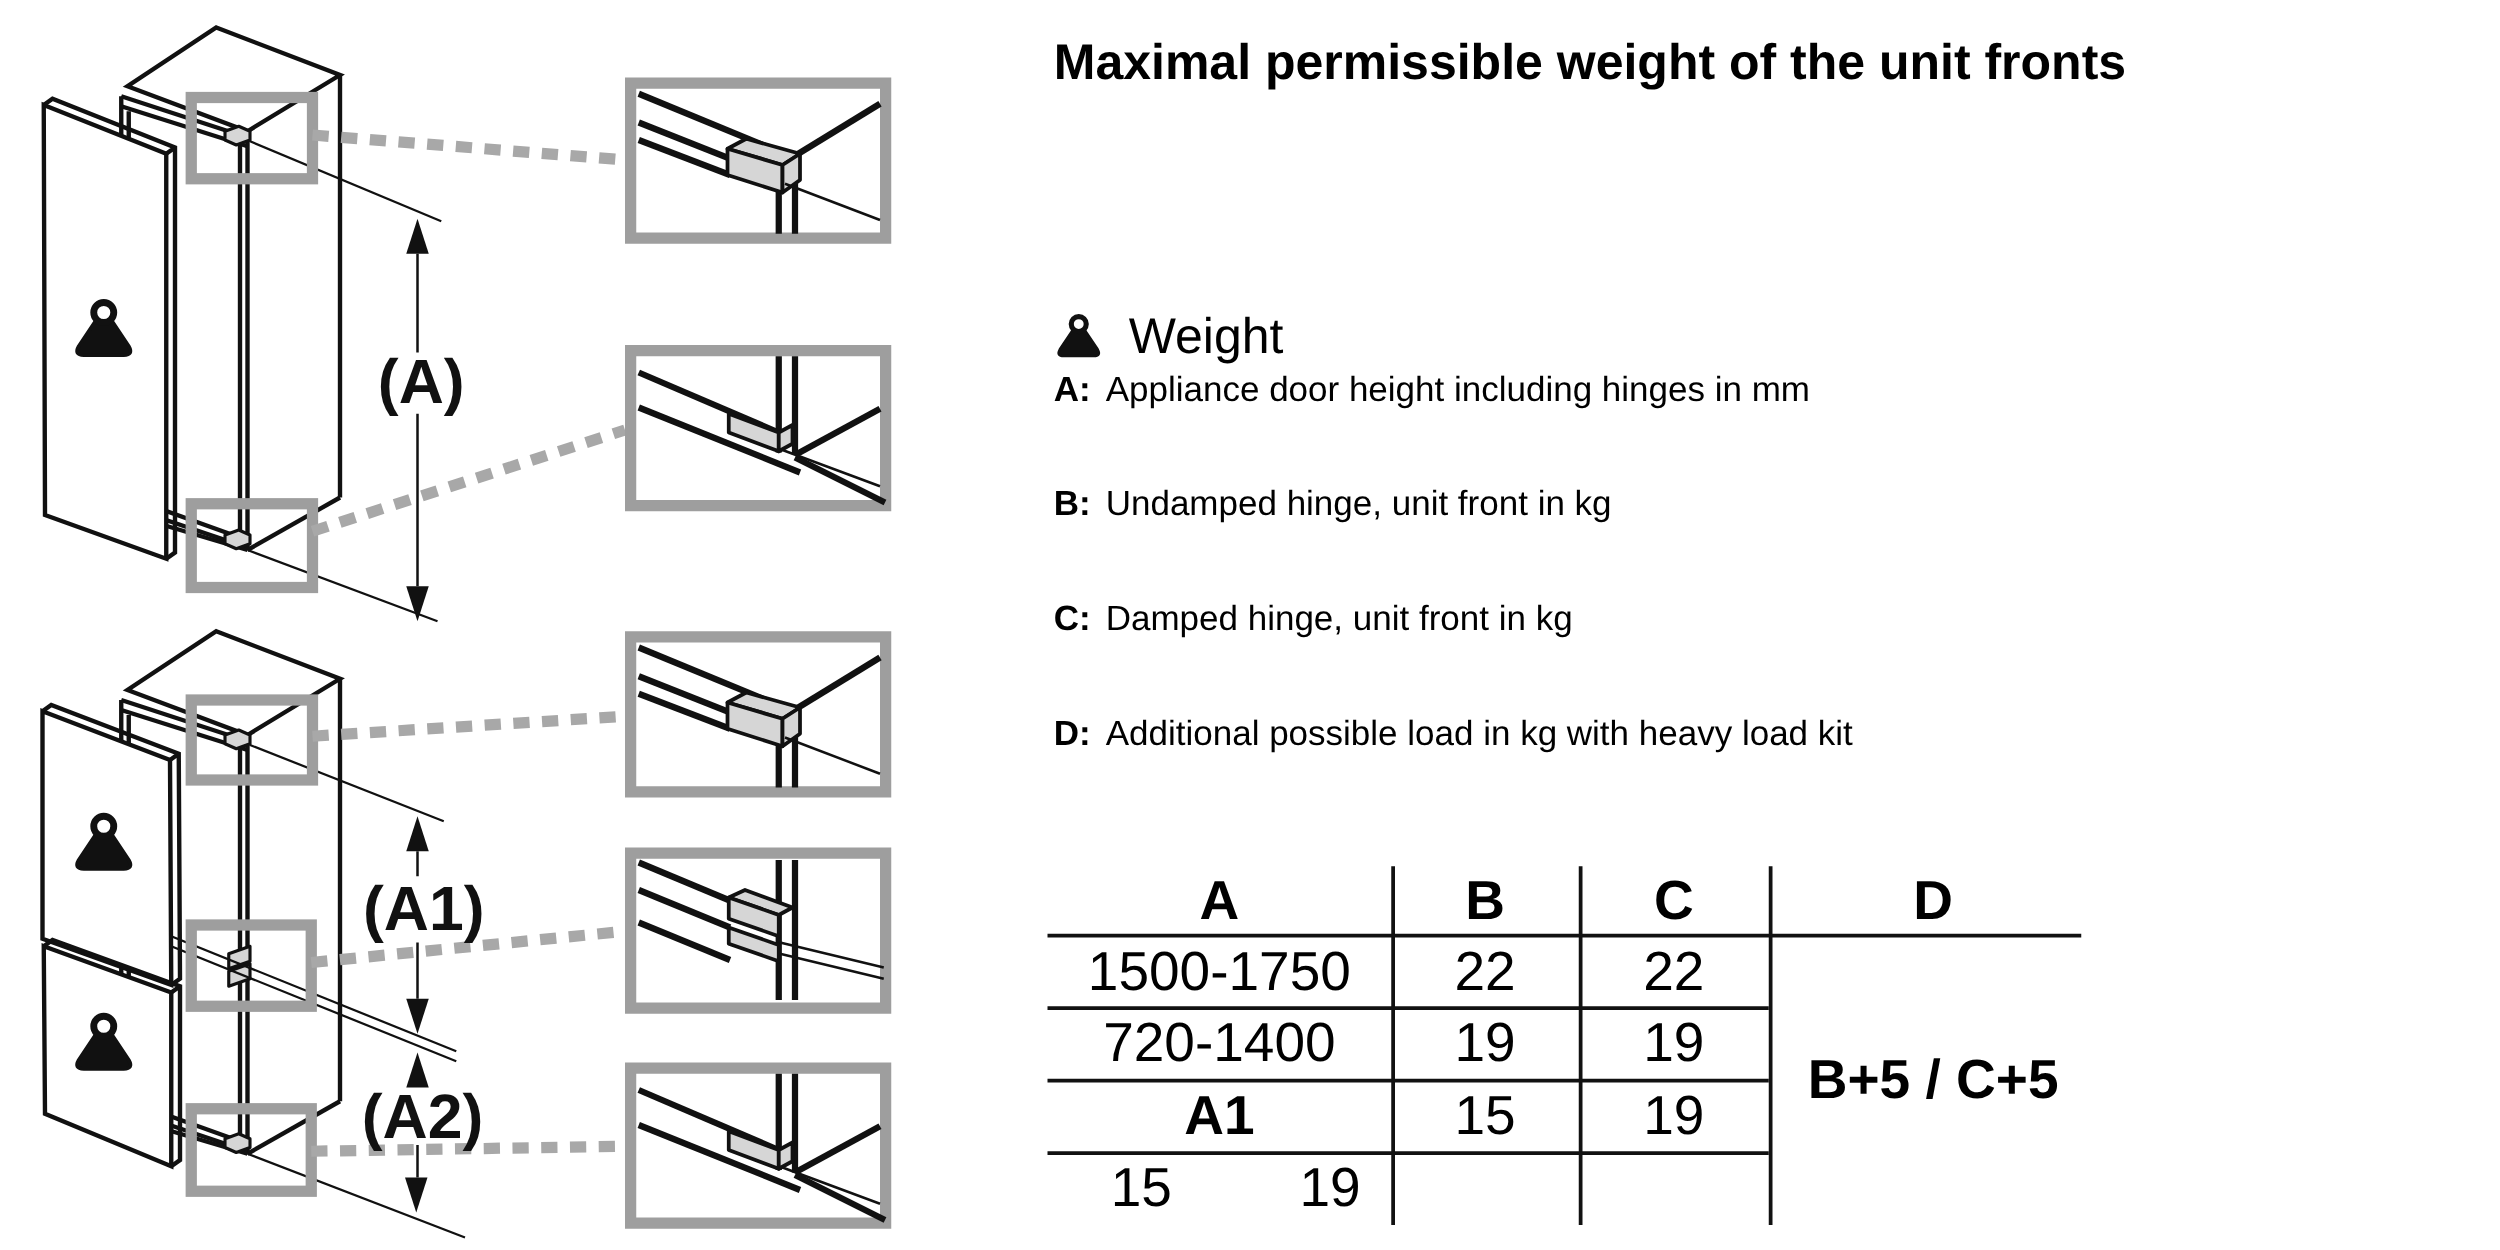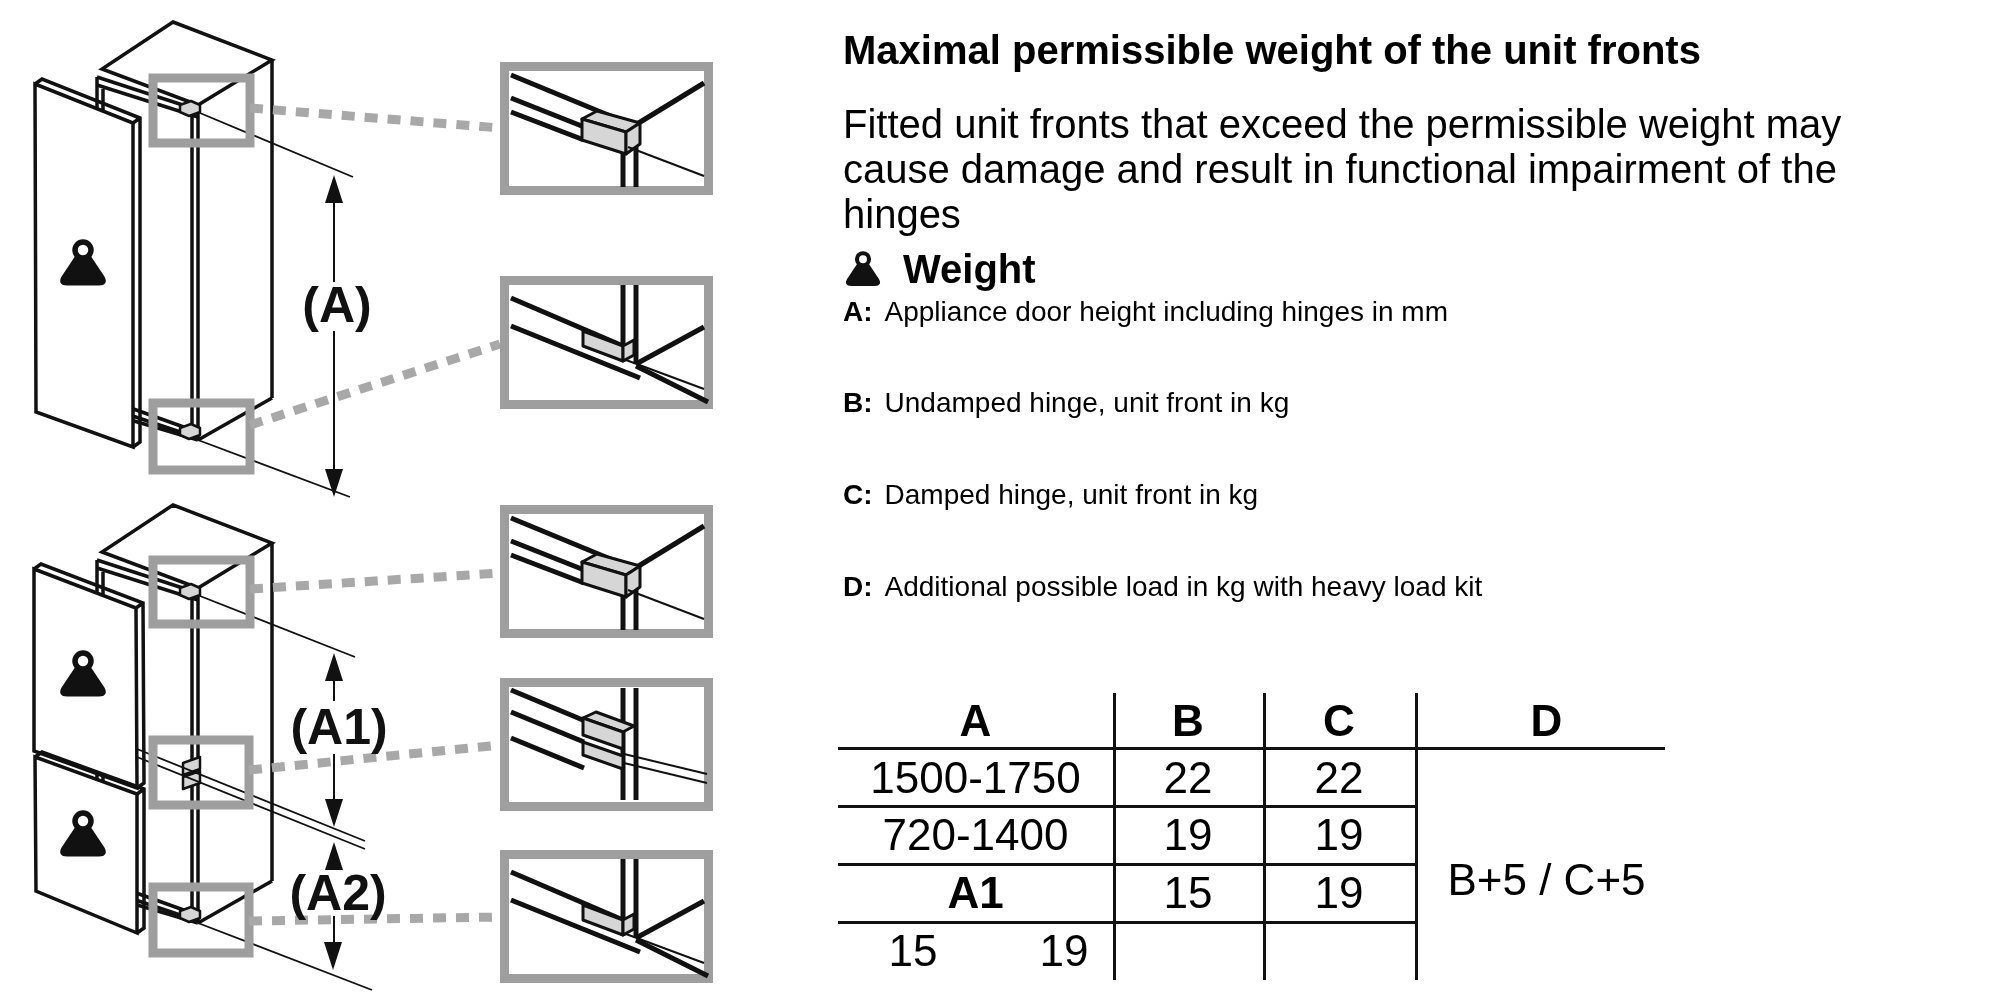--- a/index.html
+++ b/index.html
@@ -3,32 +3,32 @@
 <meta charset="utf-8">
 <style>
   html,body{margin:0;padding:0;background:#fff;}
   #page{position:relative;width:2000px;height:1000px;background:#fff;overflow:hidden;
         font-family:"Liberation Sans", sans-serif;color:#000;}
   #diagram-svg{position:absolute;left:0;top:0;}
   .doc-title{position:absolute;left:843px;top:8px;font-size:40px;font-weight:bold;white-space:nowrap;margin-top:20px;}
   .intro{position:absolute;left:843px;top:102px;font-size:40px;line-height:45px;}
   .intro div{white-space:nowrap;}
   .weight-row{position:absolute;left:845px;top:246px;height:46px;display:flex;align-items:center;font-size:40px;}
-  .weight-row .wlabel{margin-left:22px;font-weight:bold;}
+  .weight-row .wlabel{margin-left:22px;}
   .legend-row{position:absolute;left:843px;font-size:28px;white-space:nowrap;}
   .legend-row .k{font-weight:bold;margin-right:12px;}
   
   .wtable{position:absolute;left:838px;top:693px;width:840px;height:290px;font-size:44px;}
   .tline{position:absolute;background:#111;}
   .vline{width:3px;top:0;height:287px;}
   .cellrow{position:absolute;left:0;height:56px;display:flex;}
   .cell{display:flex;align-items:center;justify-content:center;}
   .cA{width:275px;} .cB{width:150px;} .cC{width:152px;} .cD{width:263px;}
   .bold{font-weight:bold;}
-  .dcell{position:absolute;left:577px;top:72px;width:263px;height:230px;display:flex;align-items:center;justify-content:center;}
+  .dcell{position:absolute;left:577px;top:56px;width:263px;height:230px;display:flex;align-items:center;justify-content:center;font-weight:bold;}
 </style>
 </head>
 <body>
 
 <div id="page">
 
   <svg id="diagram-svg" width="780" height="1000" viewBox="0 0 780 1000">
     <defs>
 
       <g id="wicon">
@@ -207,25 +207,20 @@
       <use href="#boxTopCorner" transform="translate(500,62)"></use>
       <use href="#boxBottomCorner" transform="translate(500,276)"></use>
       <use href="#boxTopCorner" transform="translate(500,505)"></use>
       <use href="#boxMiddle" transform="translate(500,678)"></use>
       <use href="#boxBottomCorner" transform="translate(500,850)"></use>
     </g>
   </svg>
 
   <div class="doc-title">Maximal permissible weight of the unit fronts</div>
 
-  <div class="intro">
-    <div>Fitted unit fronts that exceed the permissible weight may</div>
-    <div>cause damage and result in functional impairment of the</div>
-    <div>hinges</div>
-  </div>
 
   <div class="weight-row">
     <svg width="36" height="44" viewBox="-24 -26 48 50">
       <path d="M-6,-8 L-20,13 Q-24,20 -16,20 L16,20 Q24,20 20,13 L6,-8 Z" fill="#111" stroke="#111" stroke-width="3" stroke-linejoin="round"></path>
       <circle cx="0" cy="-14" r="8" fill="#fff" stroke="#111" stroke-width="5.5"></circle>
     </svg>
     <span class="wlabel">Weight</span>
   </div>
 
   <div class="legend-row" style="top:296px">

